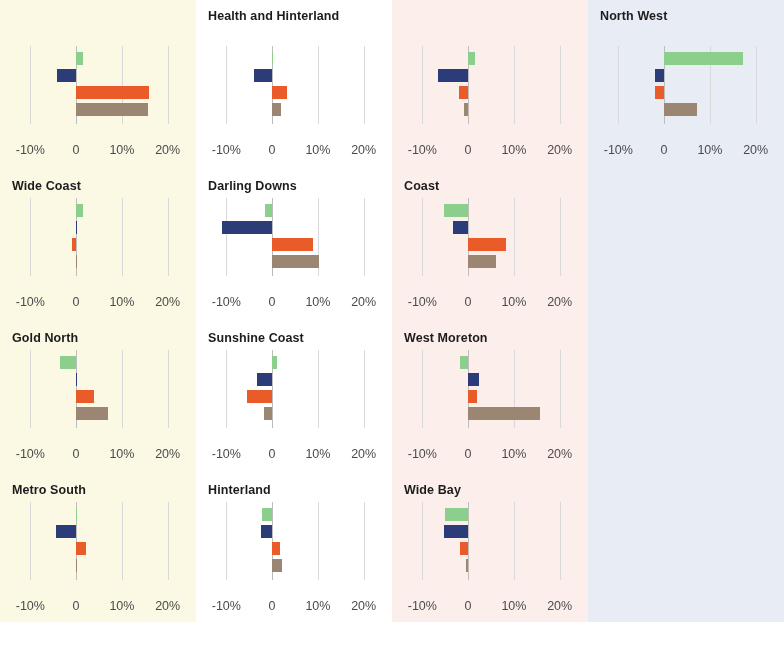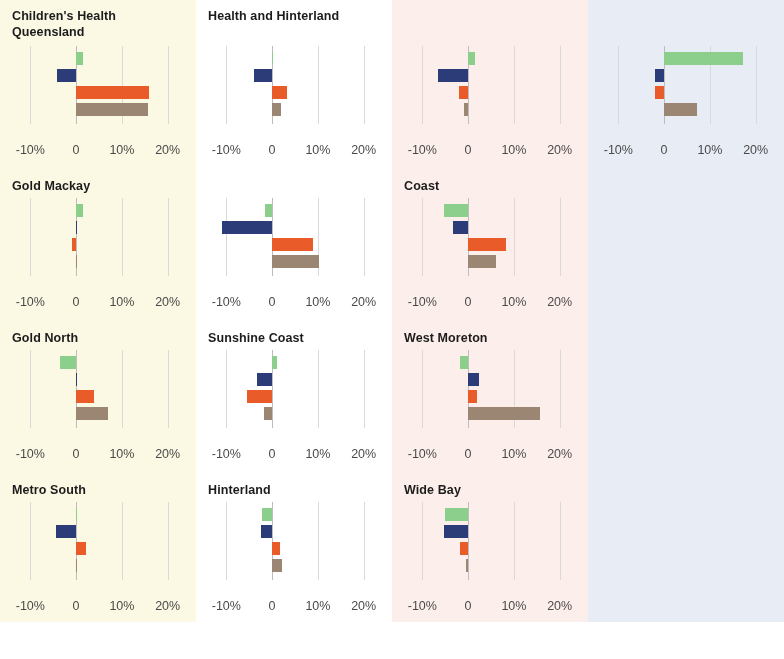--- a/index.html
+++ b/index.html
@@ -72,22 +72,20 @@
 
 <div id="root">
   <div id="bands">
       <div class="band" style="left: 0px; width: 196px; background: rgb(251, 248, 228);"></div>
       <div class="band" style="left: 196px; width: 196px; background: rgb(255, 255, 255);"></div>
       <div class="band" style="left: 392px; width: 196px; background: rgb(252, 239, 235);"></div>
       <div class="band" style="left: 588px; width: 196px; background: rgb(232, 236, 245);"></div>
     </div>
   <div class="grid" id="grid">
       <div class="panel">
-        <div class="panel-title">Children's Health
-Queensland</div>
         <div class="plot">
           <div class="plotarea" style="height: 78px;">
             <div class="gridline" style="left: 10.5263%;"></div>
             <div class="gridline zero" style="left: 36.8421%;"></div>
             <div class="gridline" style="left: 63.1579%;"></div>
             <div class="gridline" style="left: 89.4737%;"></div>
             <div class="bar" style="background: rgb(140, 207, 140); top: 6px; left: 36.8421%; width: 4.21053%;"></div>
             <div class="bar" style="background: rgb(44, 60, 120); top: 23px; left: 26.0526%; width: 10.7895%;"></div>
             <div class="bar" style="background: rgb(234, 91, 42); top: 40px; left: 36.8421%; width: 42.1053%;"></div>
             <div class="bar" style="background: rgb(155, 133, 115); top: 57px; left: 36.8421%; width: 41.5789%;"></div>
@@ -135,61 +133,63 @@
           </div>
           <div class="ticks">
             <span class="tick" style="left: 10.5263%;">-10%</span>
             <span class="tick" style="left: 36.8421%;">0</span>
             <span class="tick" style="left: 63.1579%;">10%</span>
             <span class="tick" style="left: 89.4737%;">20%</span>
           </div>
         </div>
       </div>
       <div class="panel">
+        <div class="panel-title">North West</div>
         <div class="plot">
           <div class="plotarea" style="height: 78px;">
             <div class="gridline" style="left: 10.5263%;"></div>
             <div class="gridline zero" style="left: 36.8421%;"></div>
             <div class="gridline" style="left: 63.1579%;"></div>
             <div class="gridline" style="left: 89.4737%;"></div>
             <div class="bar" style="background: rgb(140, 207, 140); top: 6px; left: 36.8421%; width: 45.2632%;"></div>
             <div class="bar" style="background: rgb(44, 60, 120); top: 23px; left: 31.5789%; width: 5.26316%;"></div>
             <div class="bar" style="background: rgb(234, 91, 42); top: 40px; left: 31.5789%; width: 5.26316%;"></div>
             <div class="bar" style="background: rgb(155, 133, 115); top: 57px; left: 36.8421%; width: 18.9474%;"></div>
           </div>
           <div class="ticks">
             <span class="tick" style="left: 10.5263%;">-10%</span>
             <span class="tick" style="left: 36.8421%;">0</span>
             <span class="tick" style="left: 63.1579%;">10%</span>
             <span class="tick" style="left: 89.4737%;">20%</span>
           </div>
         </div>
       </div>
       <div class="panel">
-        <div class="panel-title">Gold Mackay</div>
+        <div class="panel-title">Wide Coast</div>
         <div class="plot">
           <div class="plotarea" style="height: 78px;">
             <div class="gridline" style="left: 10.5263%;"></div>
             <div class="gridline zero" style="left: 36.8421%;"></div>
             <div class="gridline" style="left: 63.1579%;"></div>
             <div class="gridline" style="left: 89.4737%;"></div>
             <div class="bar" style="background: rgb(140, 207, 140); top: 6px; left: 36.8421%; width: 3.68421%;"></div>
             <div class="bar" style="background: rgb(44, 60, 120); top: 23px; left: 36.5721%; width: 0.55%;"></div>
             <div class="bar" style="background: rgb(234, 91, 42); top: 40px; left: 34.4737%; width: 2.36842%;"></div>
             <div class="bar" style="background: rgb(155, 133, 115); top: 57px; left: 36.5721%; width: 0.55%;"></div>
           </div>
           <div class="ticks">
             <span class="tick" style="left: 10.5263%;">-10%</span>
             <span class="tick" style="left: 36.8421%;">0</span>
             <span class="tick" style="left: 63.1579%;">10%</span>
             <span class="tick" style="left: 89.4737%;">20%</span>
           </div>
         </div>
       </div>
       <div class="panel">
+        <div class="panel-title">Darling Downs</div>
         <div class="plot">
           <div class="plotarea" style="height: 78px;">
             <div class="gridline" style="left: 10.5263%;"></div>
             <div class="gridline zero" style="left: 36.8421%;"></div>
             <div class="gridline" style="left: 63.1579%;"></div>
             <div class="gridline" style="left: 89.4737%;"></div>
             <div class="bar" style="background: rgb(140, 207, 140); top: 6px; left: 32.6316%; width: 4.21053%;"></div>
             <div class="bar" style="background: rgb(44, 60, 120); top: 23px; left: 7.89474%; width: 28.9474%;"></div>
             <div class="bar" style="background: rgb(234, 91, 42); top: 40px; left: 36.8421%; width: 23.6842%;"></div>
             <div class="bar" style="background: rgb(155, 133, 115); top: 57px; left: 36.8421%; width: 26.8421%;"></div>

